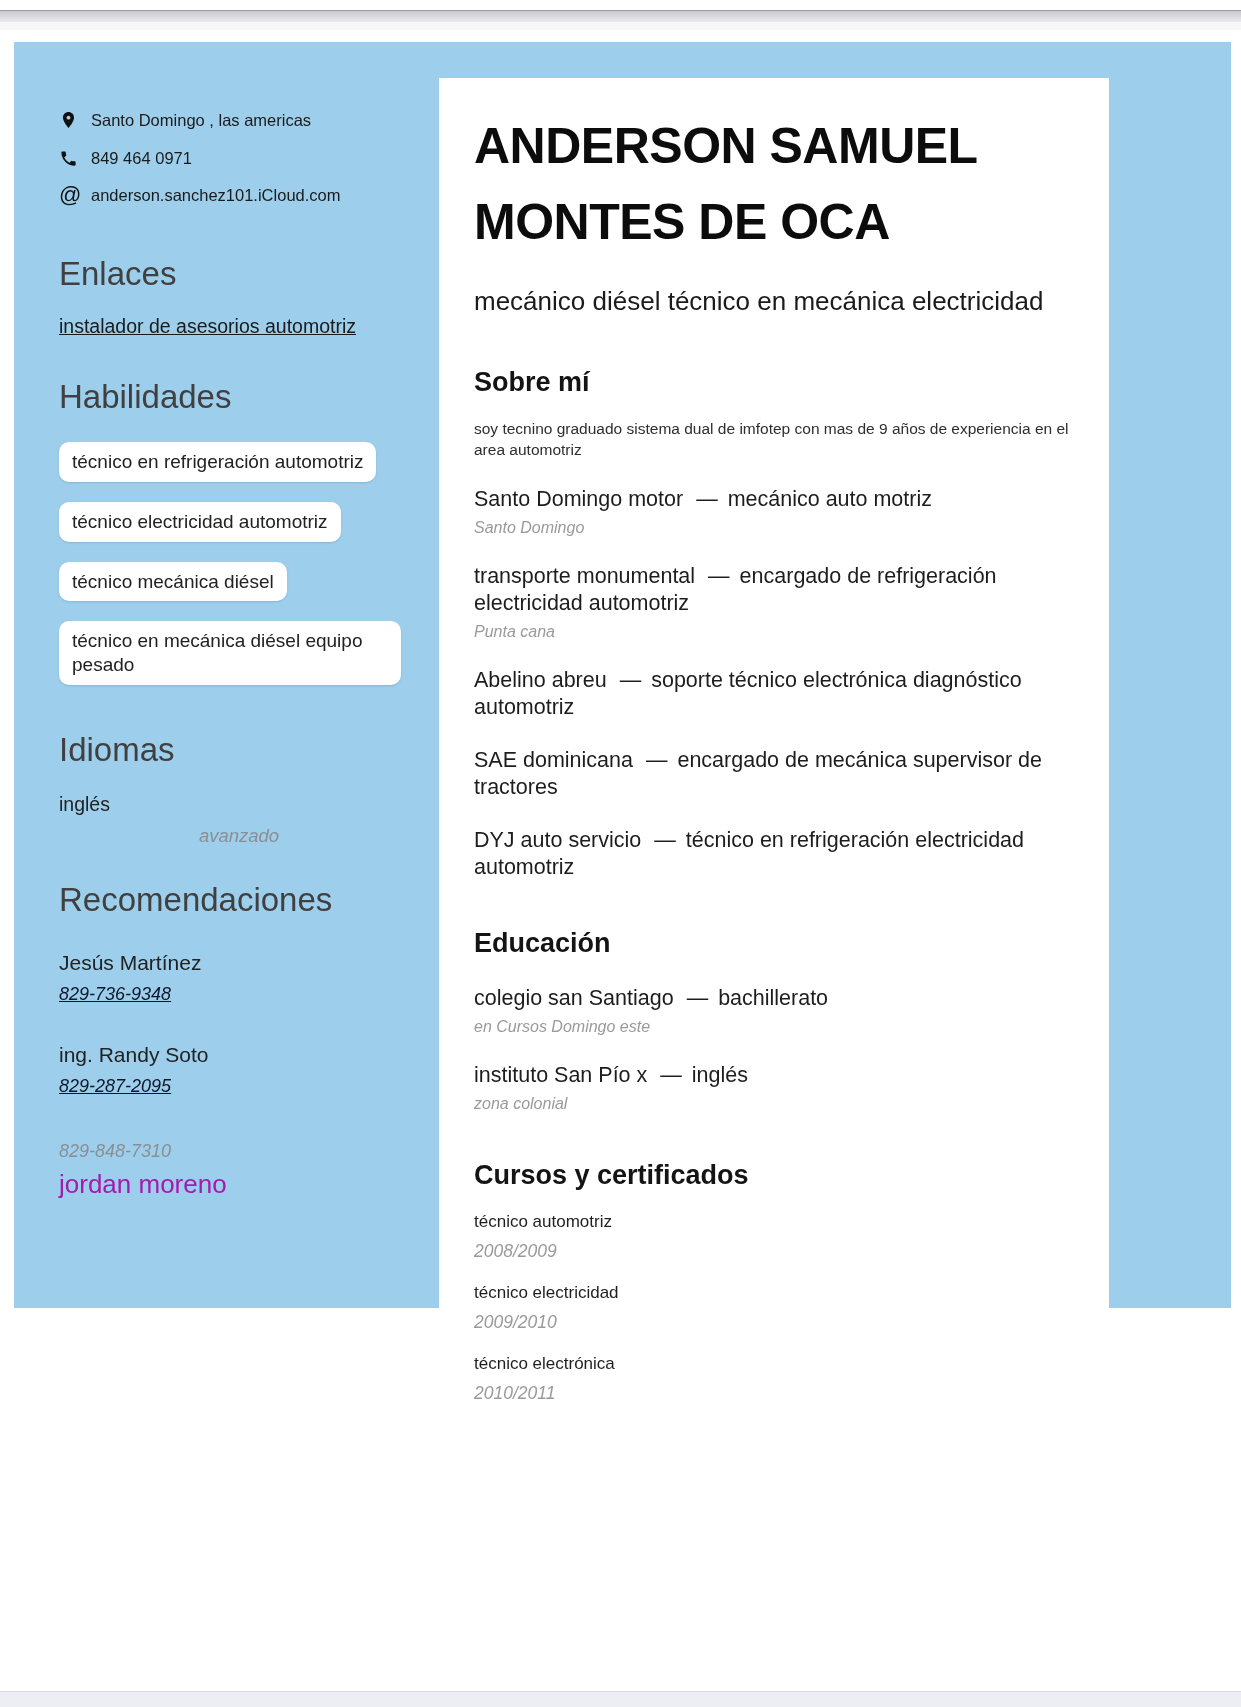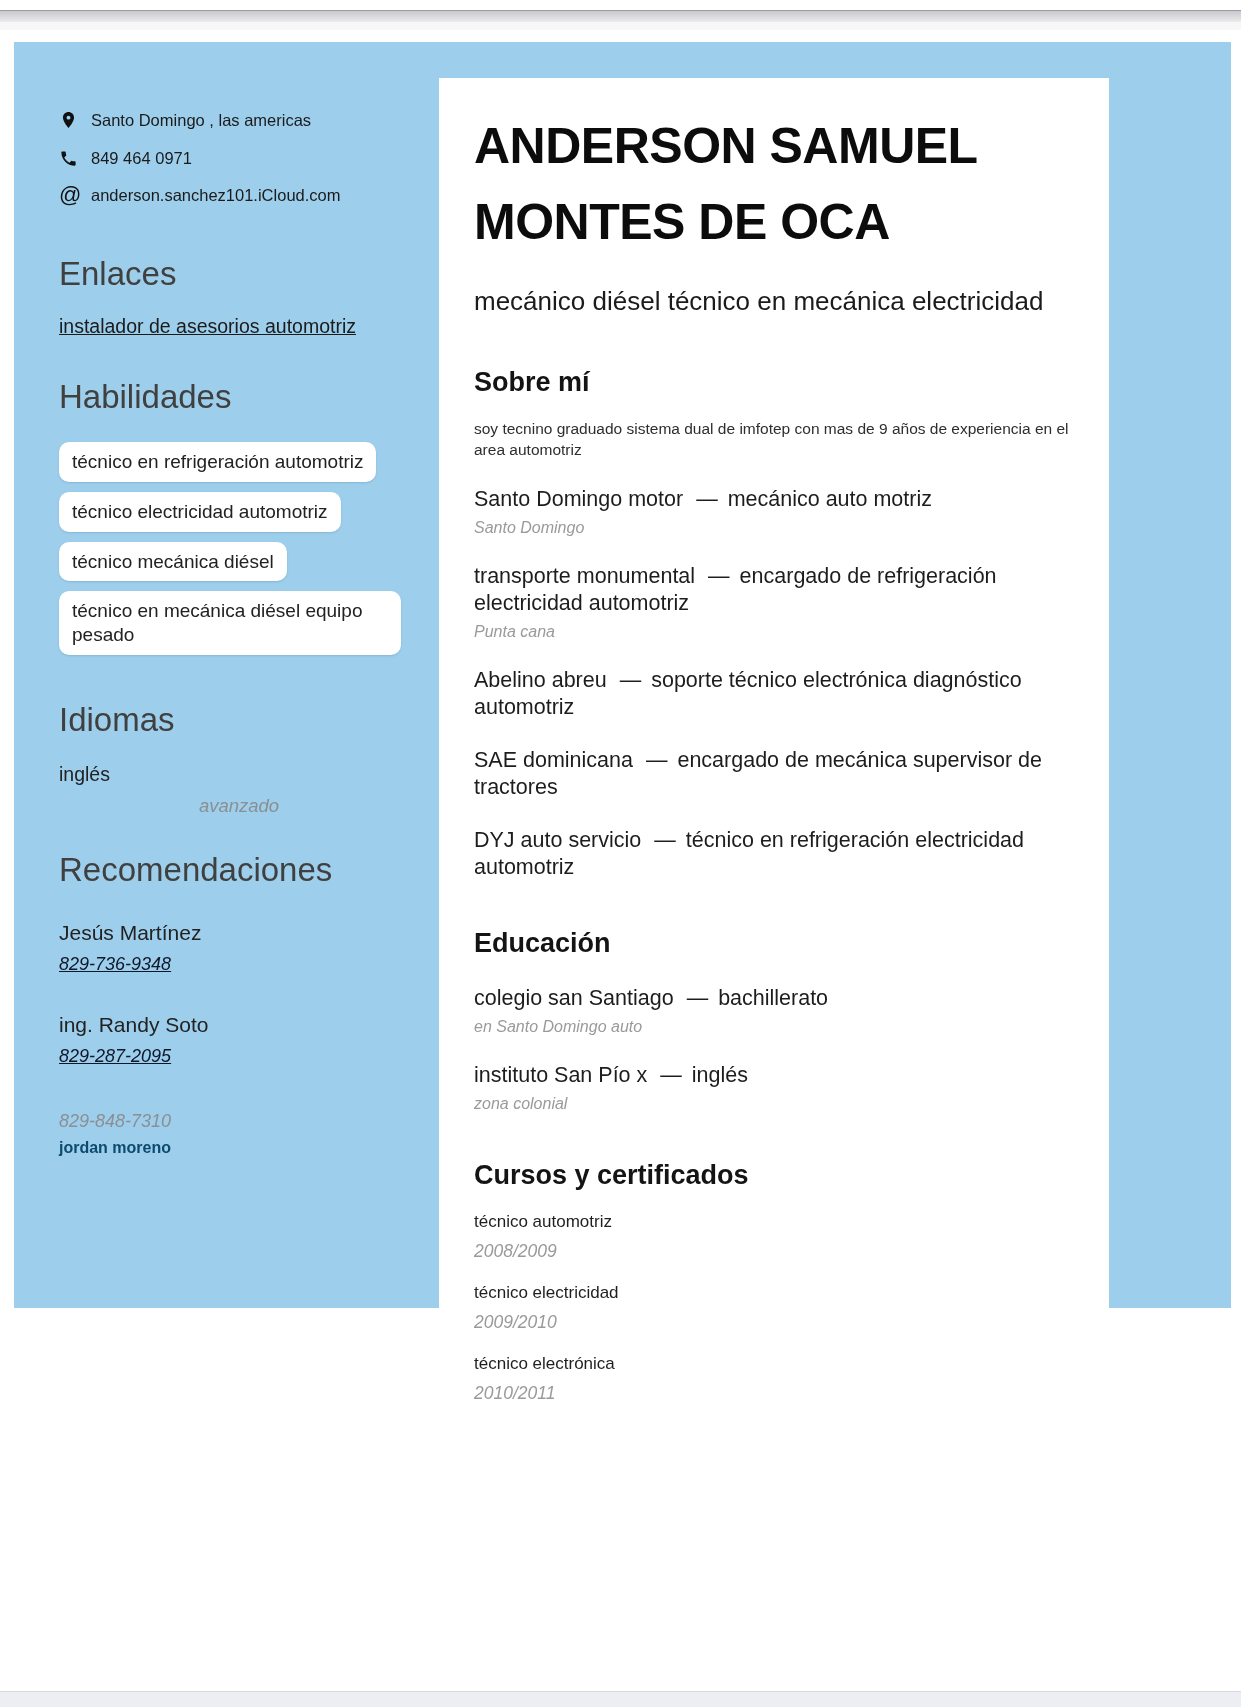--- a/index.html
+++ b/index.html
@@ -32,35 +32,35 @@
     color:#1b1b1b;
   }
   .contact-row{display:flex;align-items:center;margin-bottom:17px;}
   .contact-row .cicon{width:32px;flex:0 0 32px;display:flex;align-items:center;color:#111;}
   .contact-row .ctext{font-size:16.5px;color:#1b1b1b;}
   .at-glyph{font-size:22px;font-weight:400;line-height:20px;color:#111;}
   .side-heading{font-size:33px;font-weight:400;color:#404040;margin:0;}
   .mt-enlaces{margin-top:50px;}
   .side-link{display:inline-block;margin-top:22px;font-size:19.5px;color:#1b1b1b;text-decoration:underline;cursor:pointer;}
   .mt-hab{margin-top:40px;}
-  .chips{margin-top:26px;display:flex;flex-direction:column;align-items:flex-start;gap:10px;}
+  .chips{margin-top:26px;display:flex;flex-direction:column;align-items:flex-start;gap:20px;}
   .chip{
     background:#ffffff;border-radius:10px;
     padding:8px 13px;font-size:19px;color:#222;
     max-width:316px;line-height:1.25;
     box-shadow:0 1px 2px rgba(70,110,140,.25);
   }
   .mt-idiomas{margin-top:46px;}
   .lang-name{margin-top:24px;font-size:19.5px;color:#222;}
   .lang-level{margin-top:9px;font-size:18.5px;font-style:italic;color:#8a8f94;text-align:center;}
   .mt-reco{margin-top:34px;}
   .rec-name{margin-top:32px;font-size:21px;color:#222;}
   .rec-phone{margin-top:9px;font-size:18px;font-style:italic;color:#0f172a;text-decoration:underline;}
   .rec-phone-first{margin-top:44px;font-size:18px;font-style:italic;color:#8a8f94;}
-  .rec-name-gray{margin-top:7px;font-size:16px;color:#0c4a6e;font-weight:bold;}
+  .rec-name-gray{margin-top:7px;font-size:26px;color:#a21caf;}
   
   .panel{
     position:absolute;left:425px;top:36px;width:670px;
     background:#ffffff;
     box-sizing:border-box;
     padding:30px 35px 40px 35px;
   }
   .resume-name{
     font-size:50px;line-height:76px;font-weight:700;color:#0c0c0c;
     letter-spacing:-0.5px;margin:0;
@@ -175,21 +175,21 @@
       <div class="entry-title"><span>SAE dominicana</span><span class="dash">—</span><span>encargado de mecánica supervisor de tractores</span></div>
     </div>
     <div class="entry">
       <div class="entry-title"><span>DYJ auto servicio</span><span class="dash">—</span><span>técnico en refrigeración electricidad automotriz</span></div>
     </div>
 
     <h2 class="sec-heading mt-edu">Educación</h2>
 
     <div class="entry">
       <div class="entry-title"><span>colegio san Santiago</span><span class="dash">—</span><span>bachillerato</span></div>
-      <div class="entry-loc">en Santo Domingo auto</div>
+      <div class="entry-loc">en Cursos Domingo este</div>
     </div>
     <div class="entry">
       <div class="entry-title"><span>instituto San Pío x</span><span class="dash">—</span><span>inglés</span></div>
       <div class="entry-loc">zona colonial</div>
     </div>
 
     <h2 class="sec-heading mt-cursos">Cursos y certificados</h2>
 
     <div class="course">
       <div class="course-name">técnico automotriz</div>

